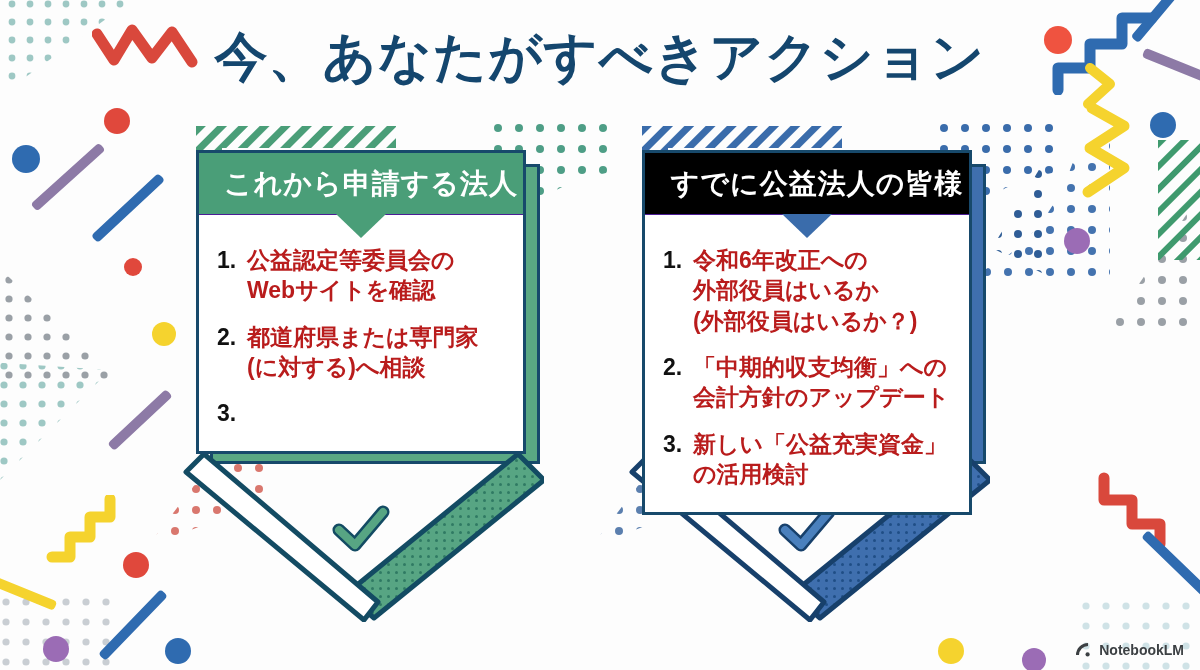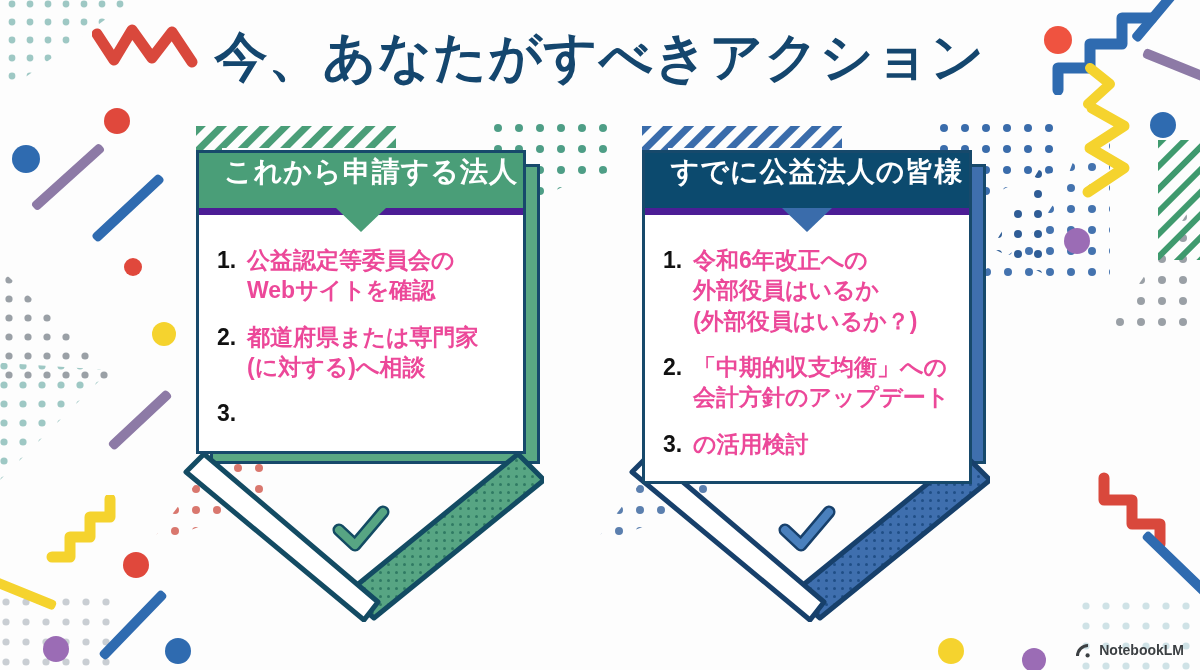--- a/index.html
+++ b/index.html
@@ -81,28 +81,28 @@
     width: 330px;
     box-sizing: border-box;
     border: 3px solid #17496b;
     background: #ffffff;
   }
 
   .panel-header {
     position: relative;
     height: 62px;
     box-sizing: border-box;
-    border-bottom: 7px solid #4c1d95;
+    border-bottom: 1px solid #4c1d95;
     display: flex;
-    align-items: flex-start;
+    align-items: center;
     justify-content: center;
     padding-left: 20px;
   }
   .panel-header.green { background: #4a9e78; }
-  .panel-header.blue  { background: #0c4a6e; }
+  .panel-header.blue  { background: #000000; }
 
   .panel-header-text {
     font-size: 28px;
     font-weight: bold;
     color: #ffffff;
     letter-spacing: 1px;
     white-space: nowrap;
   }
 
   .header-notch {
@@ -152,21 +152,21 @@
     font-size: 23px;
     font-weight: bold;
     color: #111111;
     width: 30px;
     flex: none;
     line-height: 1.32;
   }
   .lines {
     font-size: 23px;
     font-weight: bold;
-    color: #ec4899;
+    color: #b91c1c;
     line-height: 1.32;
   }
   .lines div { white-space: nowrap; }
 
   
   .arrow-wrap {
     position: absolute;
     left: -18px;
     top: 292px;
     width: 366px;
@@ -182,21 +182,21 @@
     width: 60px;
     height: 48px;
   }
 
   
   #watermark {
     position: absolute;
     right: 16px;
     bottom: 12px;
     display: flex;
-    align-items: flex-end;
+    align-items: flex-start;
     gap: 7px;
     color: #3c4043;
     font-size: 14px;
     font-weight: bold;
   }
 </style>
 </head>
 <body>
 
 <div id="slide">
@@ -478,20 +478,21 @@
           <li>
             <span class="num">2.</span>
             <span class="lines">
               <div>「中期的収支均衡」への</div>
               <div>会計方針のアップデート</div>
             </span>
           </li>
           <li>
             <span class="num">3.</span>
             <span class="lines">
+              <div>新しい「公益充実資金」</div>
               <div>の活用検討</div>
             </span>
           </li>
         </ol>
       </div>
     </div>
   </div>
 
   <div id="watermark">
     <svg width="17" height="15" viewBox="0 0 17 15">

